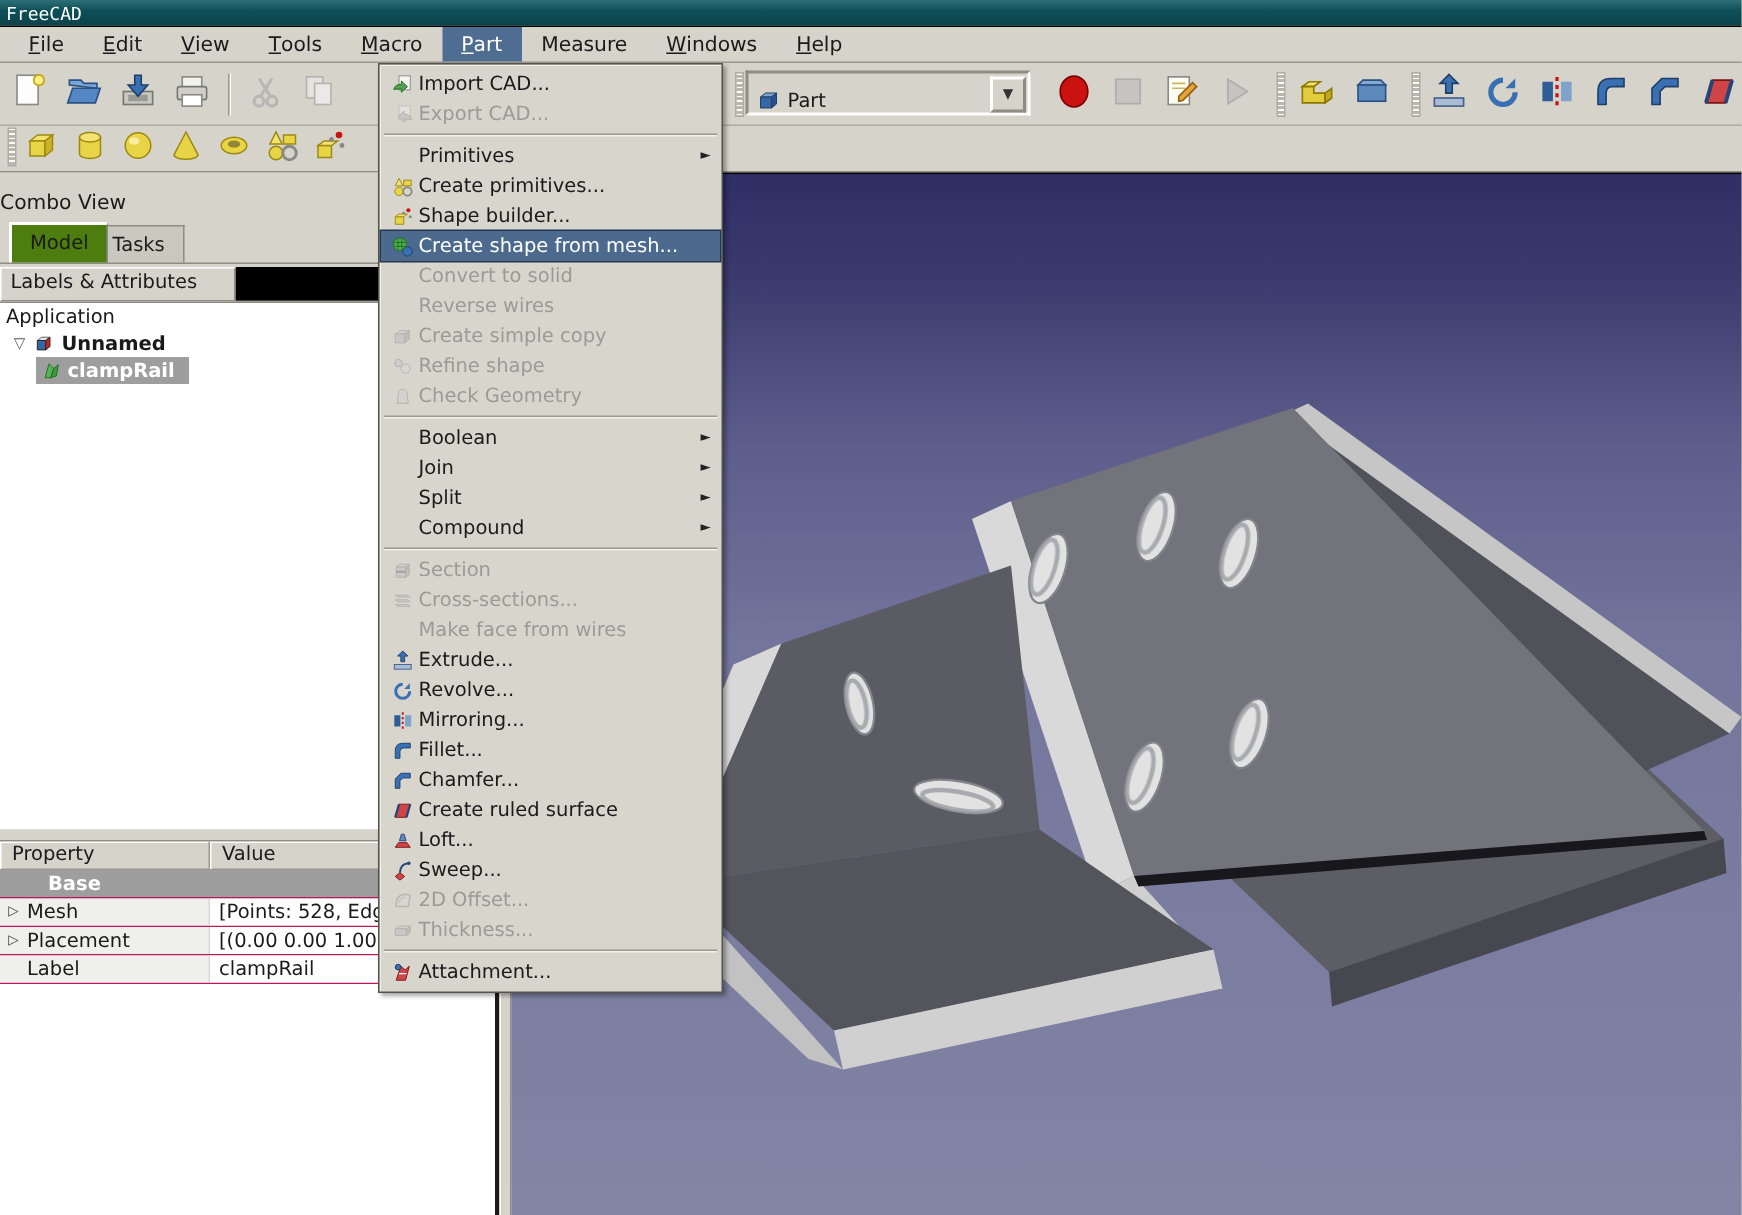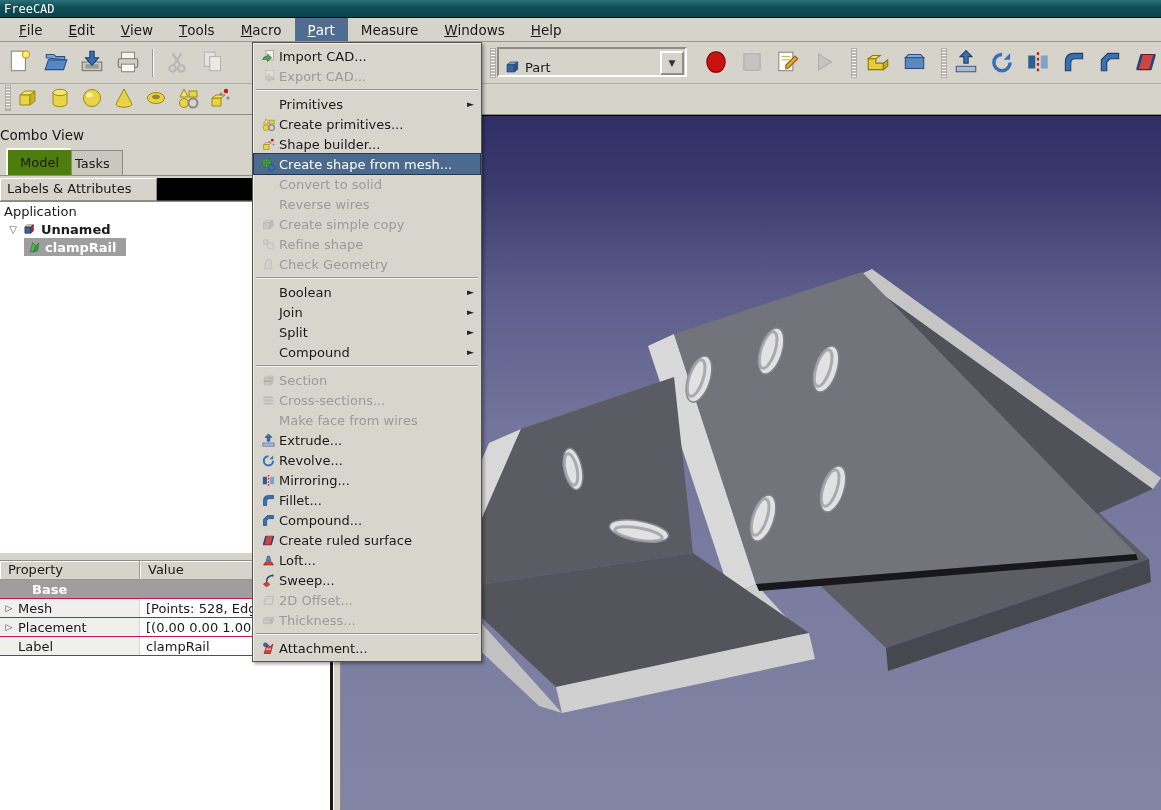--- a/index.html
+++ b/index.html
@@ -613,21 +613,21 @@
         </svg>
       </span>
       <span class="mil">Fillet...</span>
     </div>
     <div class="mi">
       <span class="mic">
         <svg viewBox="0 0 24 24" xmlns="http://www.w3.org/2000/svg">
           <path d="M4 20 V10 l6 -6 h10 v5 h-8 l-3 3 v8 Z" fill="#3970b4" stroke="#1f3f66"></path>
         </svg>
       </span>
-      <span class="mil">Compound...</span>
+      <span class="mil">Chamfer...</span>
     </div>
     <div class="mi">
       <span class="mic">
         <svg viewBox="0 0 24 24" xmlns="http://www.w3.org/2000/svg">
           <path d="M4 19 L8 5 h12 L16 19 Z" fill="#cf4545" stroke="#7a1515"></path>
           <line x1="8" y1="5" x2="4" y2="19" stroke="#27447a" stroke-width="2.4"></line>
           <line x1="20" y1="5" x2="16" y2="19" stroke="#27447a" stroke-width="2.4"></line>
         </svg>
       </span>
       <span class="mil">Create ruled surface</span>

